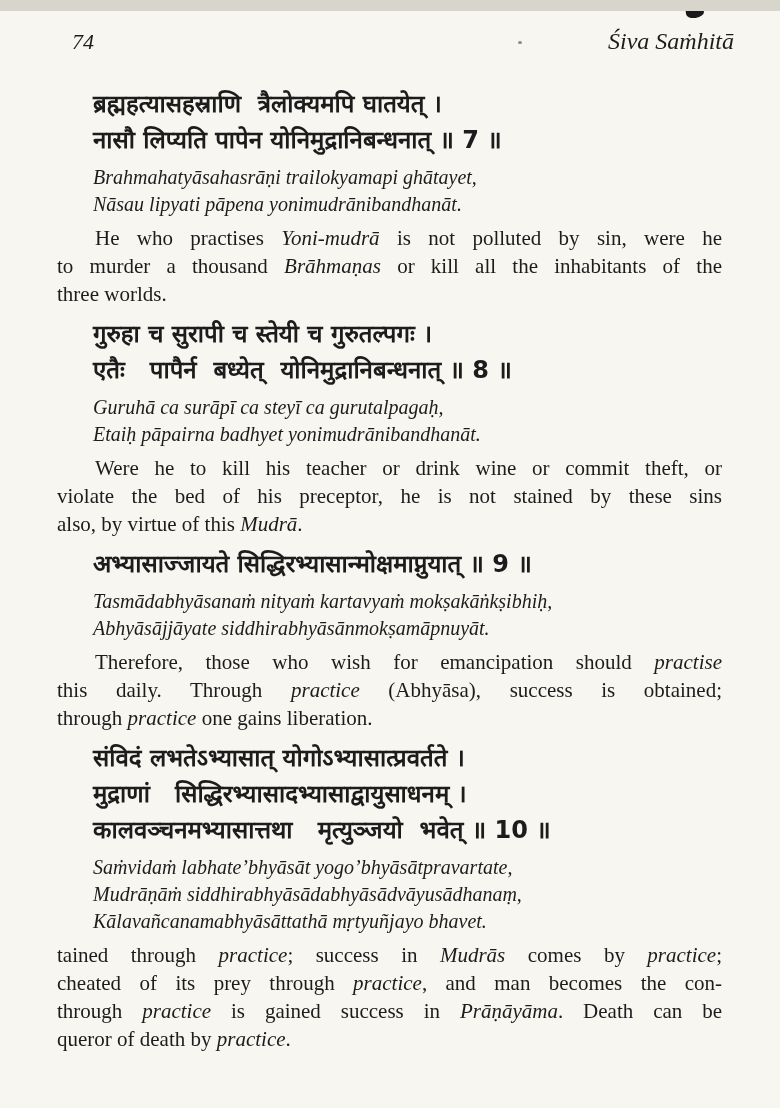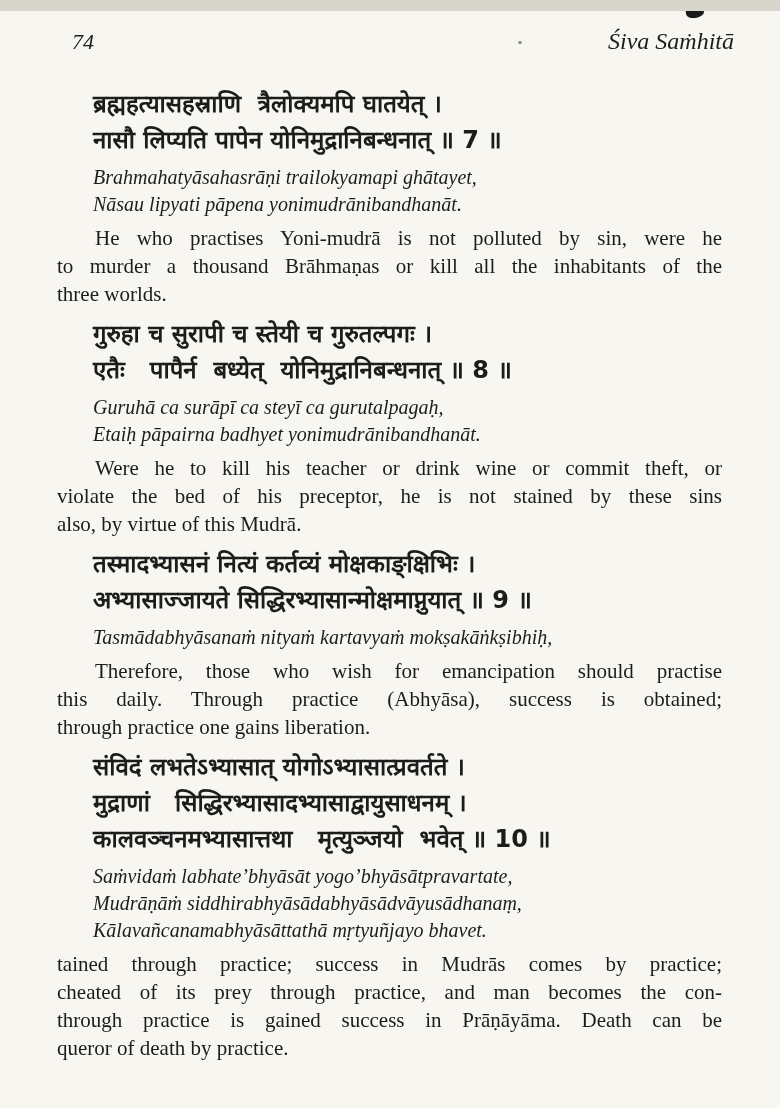--- a/index.html
+++ b/index.html
@@ -35,21 +35,21 @@
     font-style:italic;
     font-size:20px; line-height:27px;
   }
   .para {
     margin:0 0 8px 0;
     font-size:21px; line-height:28px;
   }
   .para-line { text-align:justify; text-align-last:justify; }
   .para-line.first { text-indent:38px; }
   .para-line.last { text-align-last:left; }
-  .it { }
+  .it { font-style:italic; }
 
   .scan-edge-bottom {
     position:absolute; left:0; right:0; bottom:0;
     height:4px; background:#161616;
   }
   .scan-artifact-top {
     position:absolute; top:-3px; left:686px;
     width:18px; height:10px;
     background:#1a1a1a;
     border-radius:0 0 60% 60%;
@@ -86,23 +86,24 @@
       <div class="verse"><div class="verse-line">गुरुहा च सुरापी च स्तेयी च गुरुतल्पगः ।</div><div class="verse-line">एतैः   पापैर्न  बध्येत्  योनिमुद्रानिबन्धनात् ॥ 8 ॥</div></div>
       <div class="translit">
         <div class="translit-line">Guruhā ca surāpī ca steyī ca gurutalpagaḥ,</div>
         <div class="translit-line">Etaiḥ pāpairna badhyet yonimudrānibandhanāt.</div>
       </div>
       <div class="para">
         <div class="para-line first"><span>Were he to kill his teacher or drink wine or commit theft, or</span></div>
         <div class="para-line"><span>violate the bed of his preceptor, he is not stained by these sins</span></div>
         <div class="para-line last"><span>also, by virtue of this </span><span class="it">Mudrā</span><span>.</span></div>
       </div>
-      <div class="verse"><div class="verse-line">तस्मादभ्यासनं नित्यं कर्तव्यं मोक्षकाङ्क्षिभिः ।</div><div class="verse-line">अभ्यासाज्जायते सिद्धिरभ्यासान्मोक्षमाप्नुयात् ॥ 9 ॥</div></div>
+      <div class="verse"><div class="verse-line">अभ्यासाज्जायते सिद्धिरभ्यासान्मोक्षमाप्नुयात् ॥ 9 ॥</div></div>
       <div class="translit">
         <div class="translit-line">Tasmādabhyāsanaṁ nityaṁ kartavyaṁ mokṣakāṅkṣibhiḥ,</div>
+        <div class="translit-line">Abhyāsājjāyate siddhirabhyāsānmokṣamāpnuyāt.</div>
       </div>
       <div class="para">
         <div class="para-line first"><span>Therefore, those who wish for emancipation should </span><span class="it">practise</span></div>
         <div class="para-line"><span>this daily. Through </span><span class="it">practice</span><span> (Abhyāsa), success is obtained;</span></div>
         <div class="para-line last"><span>through </span><span class="it">practice</span><span> one gains liberation.</span></div>
       </div>
       <div class="verse"><div class="verse-line">संविदं लभतेऽभ्यासात् योगोऽभ्यासात्प्रवर्तते ।</div><div class="verse-line">मुद्राणां   सिद्धिरभ्यासादभ्यासाद्वायुसाधनम् ।</div><div class="verse-line">कालवञ्चनमभ्यासात्तथा   मृत्युञ्जयो  भवेत् ॥ 10 ॥</div></div>
       <div class="translit">
         <div class="translit-line">Saṁvidaṁ labhate’bhyāsāt yogo’bhyāsātpravartate,</div>
         <div class="translit-line">Mudrāṇāṁ siddhirabhyāsādabhyāsādvāyusādhanaṃ,</div>

